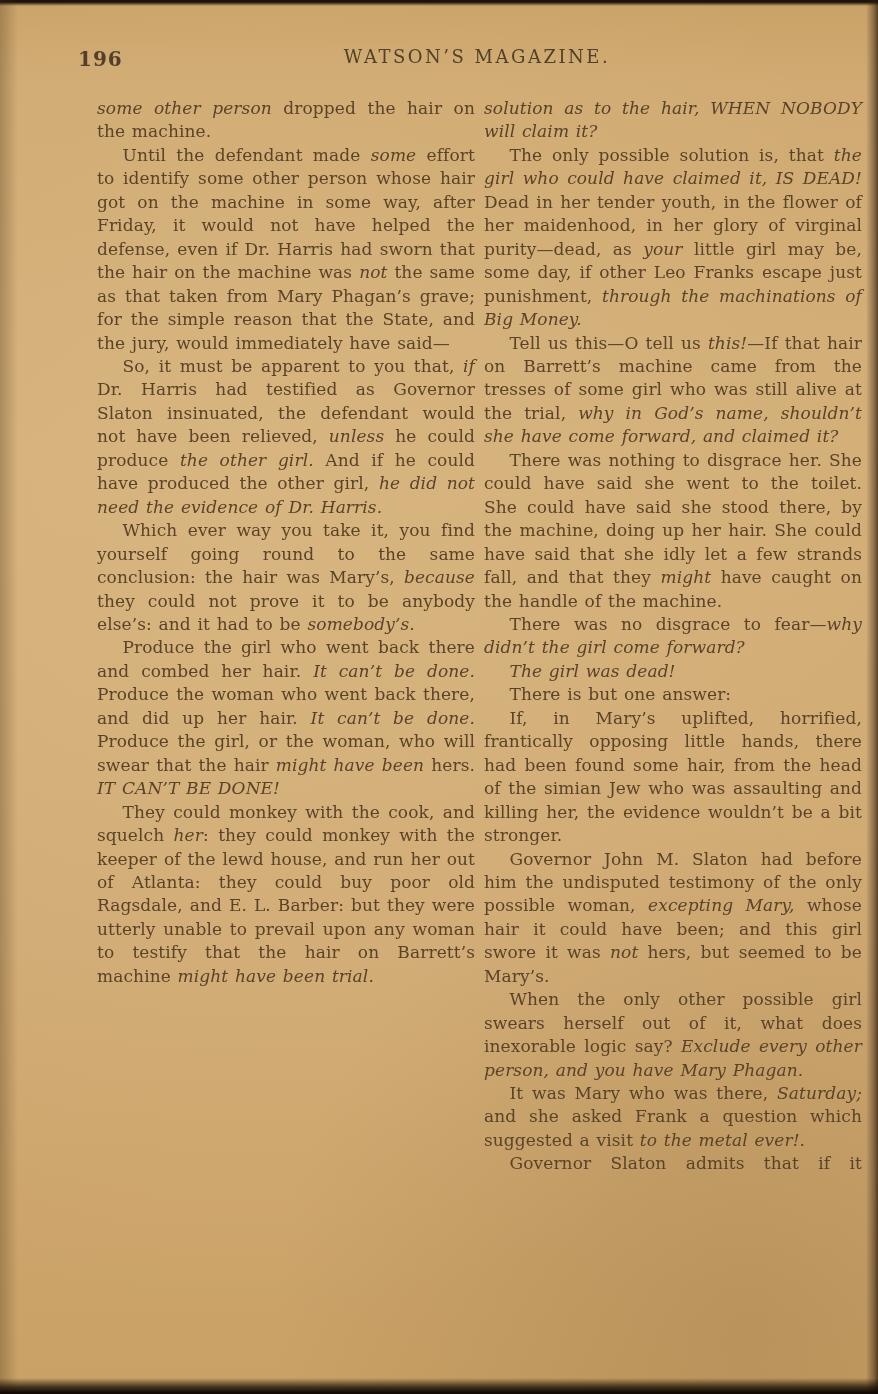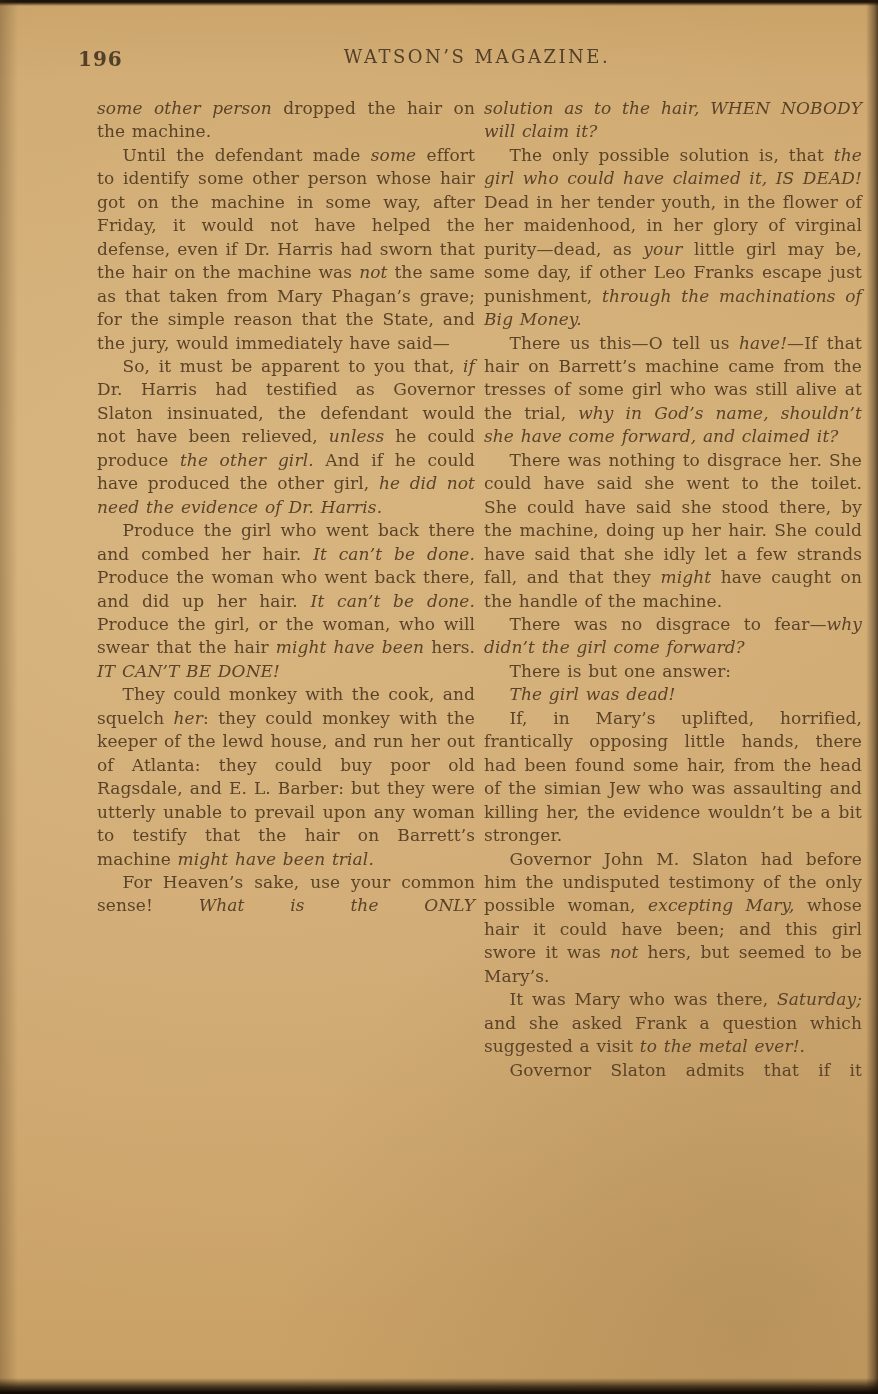--- a/index.html
+++ b/index.html
@@ -85,31 +85,32 @@
   <div class="edge-bottom"></div>
 
   <div class="page-number">196</div>
   <div class="header-title">WATSON’S MAGAZINE.</div>
 
   <div class="columns">
     <div class="col">
         <p class="noindent"><span class="it">some other person</span><span> dropped the hair on the machine.</span></p>
         <p><span>Until the defendant made </span><span class="it">some</span><span> effort to identify some other person whose hair got on the machine in some way, after Friday, it would not have helped the defense, even if Dr. Harris had sworn that the hair on the machine was </span><span class="it">not</span><span> the same as that taken from Mary Phagan’s grave; for the simple reason that the State, and the jury, would immediately have said—</span></p>
         <p><span>So, it must be apparent to you that, </span><span class="it">if</span><span> Dr. Harris had testified as Governor Slaton insinuated, the defendant would not have been relieved, </span><span class="it">unless</span><span> he could produce </span><span class="it">the other girl.</span><span>  And if he could have produced the other girl, </span><span class="it">he did not need the evidence of Dr. Harris.</span></p>
+        <p><span>Which ever way you take it, you find yourself going round to the same conclusion: the hair was Mary’s, </span><span class="it">because</span><span> they could not prove it to be anybody else’s: and it had to be </span><span class="it">somebody’s.</span></p>
         <p><span>Produce the girl who went back there and combed her hair.  </span><span class="it">It can’t be done.</span><span>  Produce the woman who went back there, and did up her hair.  </span><span class="it">It can’t be done.</span><span>  Produce the girl, or the woman, who will swear that the hair </span><span class="it">might have been</span><span> hers.  </span><span class="it">IT CAN’T BE DONE!</span></p>
         <p><span>They could monkey with the cook, and squelch </span><span class="it">her</span><span>: they could monkey with the keeper of the lewd house, and run her out of Atlanta: they could buy poor old Ragsdale, and E. L. Barber: but they were utterly unable to prevail upon any woman to testify that the hair on Barrett’s machine </span><span class="it">might have been trial.</span></p>
-        <p class="runon"><span>For Heaven’s sake, use your common sense!  </span><span class="it">What is the ONLY</span></p>
       </div>
     <div class="col">
         <p class="noindent"><span class="it">solution as to the hair, WHEN NOBODY will claim it?</span></p>
         <p><span>The only possible solution is, that </span><span class="it">the girl who could have claimed it, IS DEAD!</span><span>  Dead in her tender youth, in the flower of her maidenhood, in her glory of virginal purity—dead, as </span><span class="it">your</span><span> little girl may be, some day, if other Leo Franks escape just punishment, </span><span class="it">through the machinations of Big Money.</span></p>
-        <p><span>There us this—O tell us </span><span class="it">have!</span><span>—If that hair on Barrett’s machine came from the tresses of some girl who was still alive at the trial, </span><span class="it">why in God’s name, shouldn’t she have come forward, and claimed it?</span></p>
+        <p><span>Tell us this—O tell us </span><span class="it">this!</span><span>—If that hair on Barrett’s machine came from the tresses of some girl who was still alive at the trial, </span><span class="it">why in God’s name, shouldn’t she have come forward, and claimed it?</span></p>
         <p><span>There was nothing to disgrace her. She could have said she went to the toilet.  She could have said she stood there, by the machine, doing up her hair.  She could have said that she idly let a few strands fall, and that they </span><span class="it">might</span><span> have caught on the handle of the machine.</span></p>
         <p><span>There was no disgrace to fear—</span><span class="it">why didn’t the girl come forward?</span></p>
+        <p><span class="it">The girl was dead!</span></p>
         <p><span>There is but one answer:</span></p>
-        <p><span class="it">The girl was dead!</span></p>
         <p><span>If, in Mary’s uplifted, horrified, frantically opposing little hands, there had been found some hair, from the head of the simian Jew who was assaulting and killing her, the evidence wouldn’t be a bit stronger.</span></p>
         <p><span>Governor John M. Slaton had before him the undisputed testimony of the only possible woman, </span><span class="it">excepting Mary,</span><span> whose hair it could have been; and this girl swore it was </span><span class="it">not</span><span> hers, but seemed to be Mary’s.</span></p>
+        <p><span>When the only other possible girl swears herself out of it, what does inexorable logic say?  </span><span class="it">Exclude every other person, and you have Mary Phagan.</span></p>
         <p><span>It was Mary who was there, </span><span class="it">Saturday;</span><span> and she asked Frank a question which suggested a visit </span><span class="it">to the metal ever!</span><span>.</span></p>
         <p class="runon"><span>Governor Slaton admits that if it</span></p>
       </div>
   </div>
 </div>
 
 </body></html>

